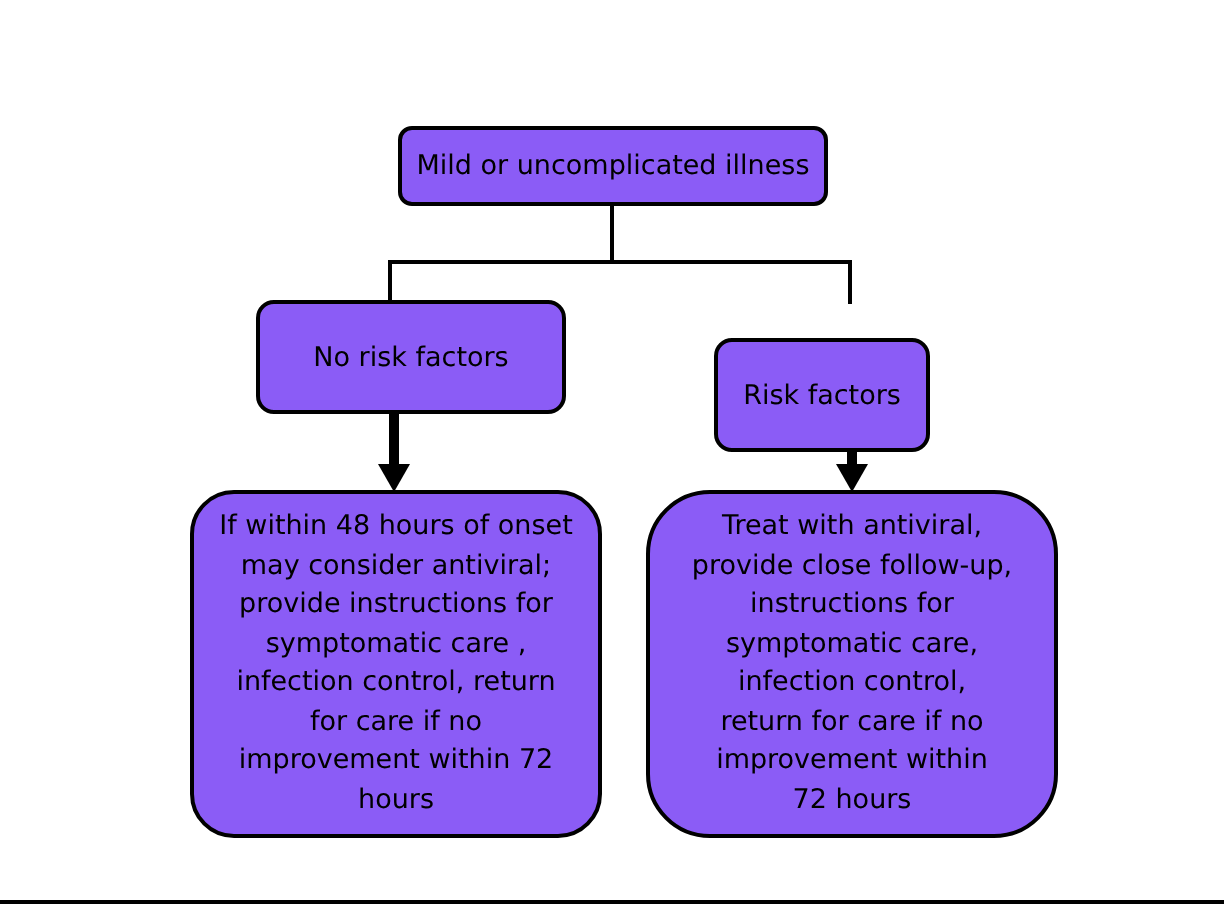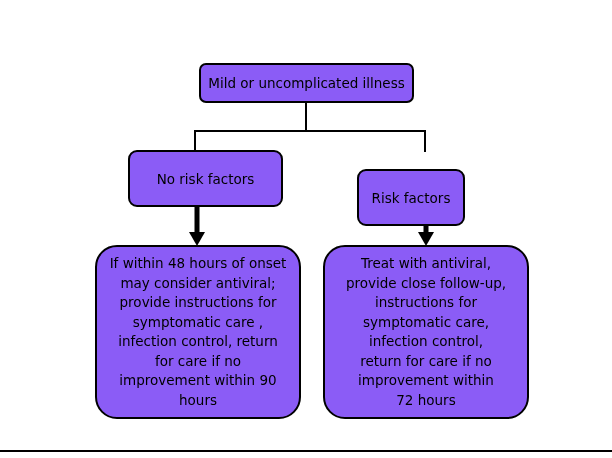--- a/index.html
+++ b/index.html
@@ -77,21 +77,21 @@
     border-radius: 22px;
     font-size: 13.5px;
     line-height: 19.5px;
     padding: 0 8px;
   }
   #node-action-risk {
     left: 323px;
     top: 245px;
     width: 206px;
     height: 174px;
-    border-radius: 22px;
+    border-radius: 32px;
     font-size: 13.5px;
     line-height: 19.5px;
     padding: 0 8px;
   }
 
   
   .conn {
     position: absolute;
     background: #000000;
     z-index: 1;
@@ -203,21 +203,21 @@
     <span class="head"></span>
   </div>
 
   <div class="node" id="node-action-no-risk">
     <span class="node-text">If within 48 hours of onset
 may consider antiviral;
 provide instructions for
 symptomatic care ,
 infection control, return
 for care if no
-improvement within 90
+improvement within 72
 hours</span>
   </div>
 
   <div class="node" id="node-action-risk">
     <span class="node-text">Treat with antiviral,
 provide close follow-up,
 instructions for
 symptomatic care,
 infection control,
 return for care if no

